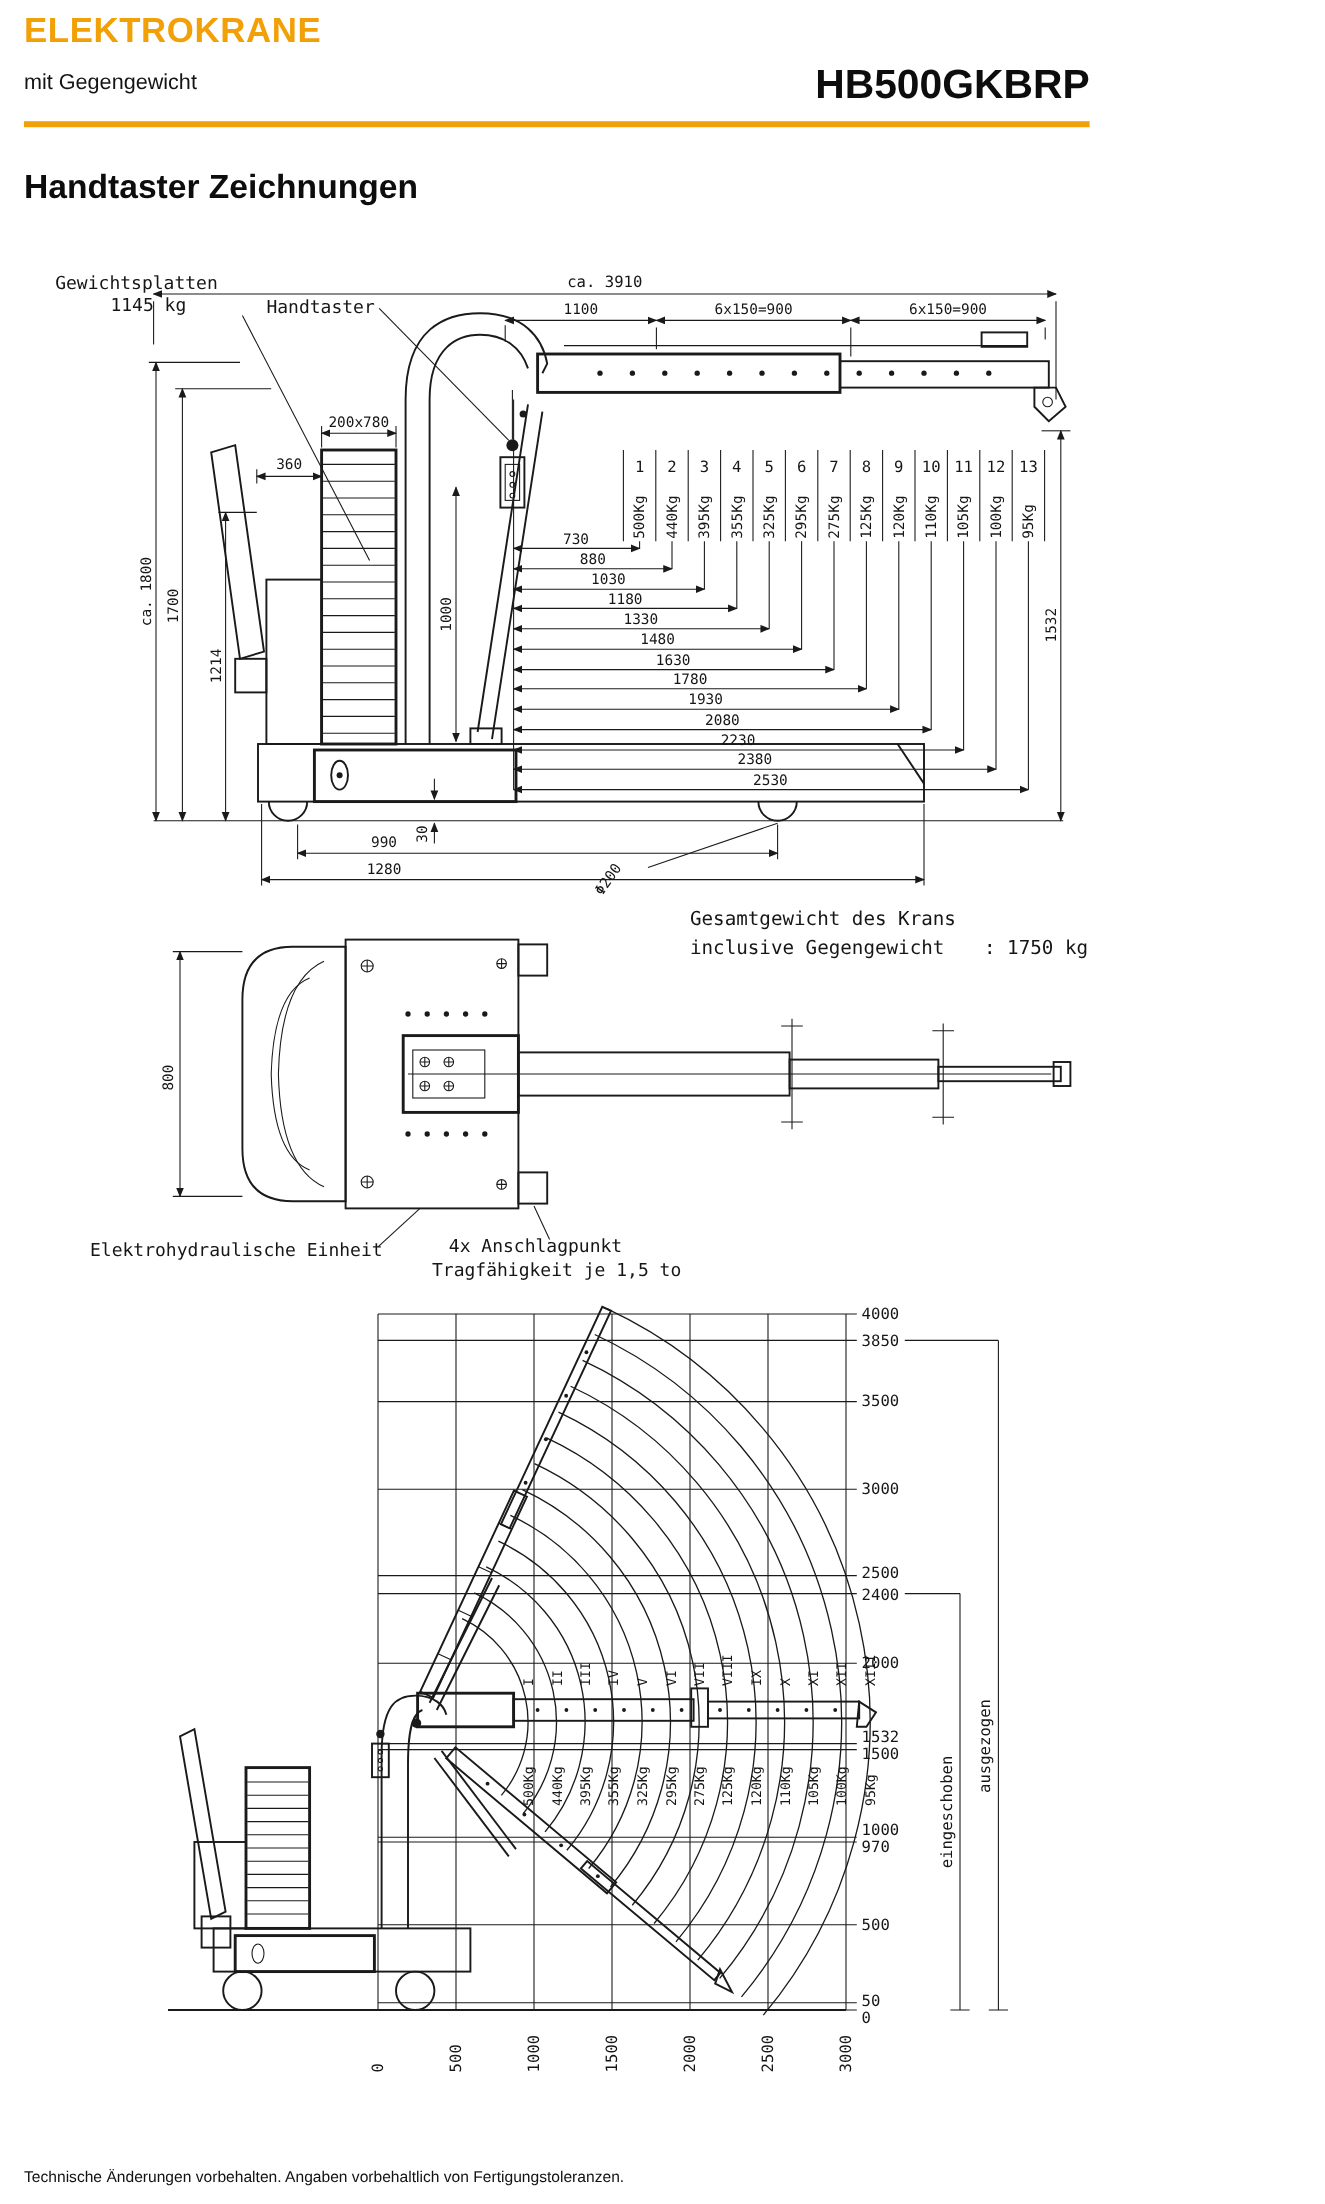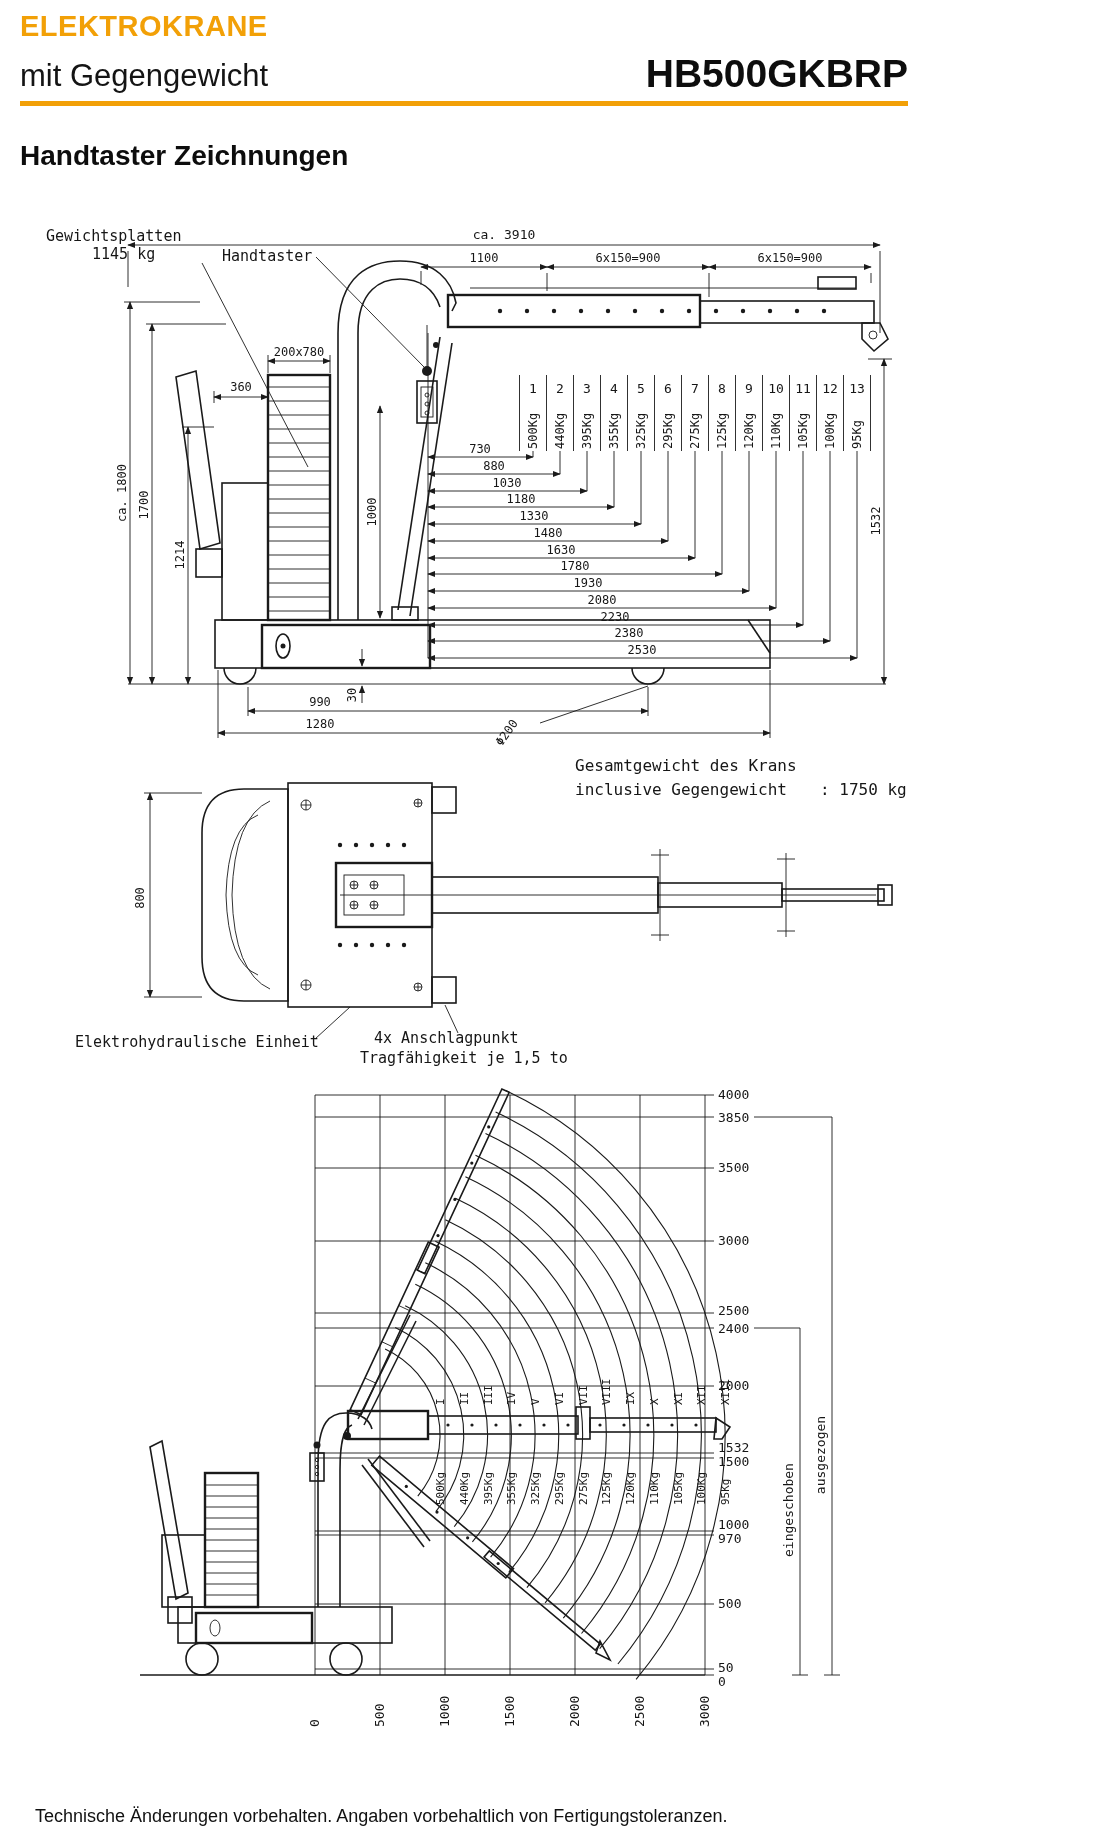--- a/index.html
+++ b/index.html
@@ -1,22 +1,22 @@
 <!DOCTYPE html>
 <html><head>
 <meta charset="utf-8">
 <style>
   html,body{margin:0;padding:0;background:#fff;}
   .page{position:relative;width:1104px;height:1837px;background:#fff;font-family:"Liberation Sans",sans-serif;overflow:hidden;}
   .hdr-brand{position:absolute;left:20px;top:10px;font-size:29px;font-weight:bold;letter-spacing:.5px;}
-  .hdr-sub{position:absolute;left:20px;top:58px;font-size:31px;color:#141414;}
-  .hdr-model{position:absolute;left:20px;top:52px;width:888px;text-align:right;font-size:39px;font-weight:bold;color:#0d0d0d;}
+  .hdr-sub{position:absolute;left:20px;top:58px;font-size:18px;color:#141414;}
+  .hdr-model{position:absolute;left:20px;top:52px;width:888px;text-align:right;font-size:34px;font-weight:bold;color:#0d0d0d;}
   .rule{position:absolute;left:20px;top:101px;width:888px;height:5px;}
   .sec-title{position:absolute;left:20px;top:140px;font-size:28px;font-weight:bold;color:#0d0d0d;}
-  .footer{position:absolute;left:35px;top:1806px;font-size:18px;color:#111;}
+  .footer{position:absolute;left:20px;top:1806px;font-size:13px;color:#111;}
   svg{position:absolute;left:0;overflow:visible;}
   #svg1{top:225px;} #svg2{top:745px;} #svg3{top:1075px;}
   .ln{stroke:#1a1a1a;stroke-width:1.6;fill:none;}
   .thk{stroke:#1a1a1a;stroke-width:2.4;fill:none;}
   .thn{stroke:#1a1a1a;stroke-width:.9;fill:none;}
   .arc{stroke:#1a1a1a;stroke-width:1.1;fill:none;}
   .dim{stroke:#1a1a1a;stroke-width:.9;fill:none;}
   .fil{fill:#1a1a1a;stroke:none;}
   text.cad{font-family:"DejaVu Sans Mono","Liberation Mono",monospace;fill:#161616;}
   .t11{font-size:11px;} .t12{font-size:12px;} .t13{font-size:13px;} .t15{font-size:15px;} .t16{font-size:16px;}

